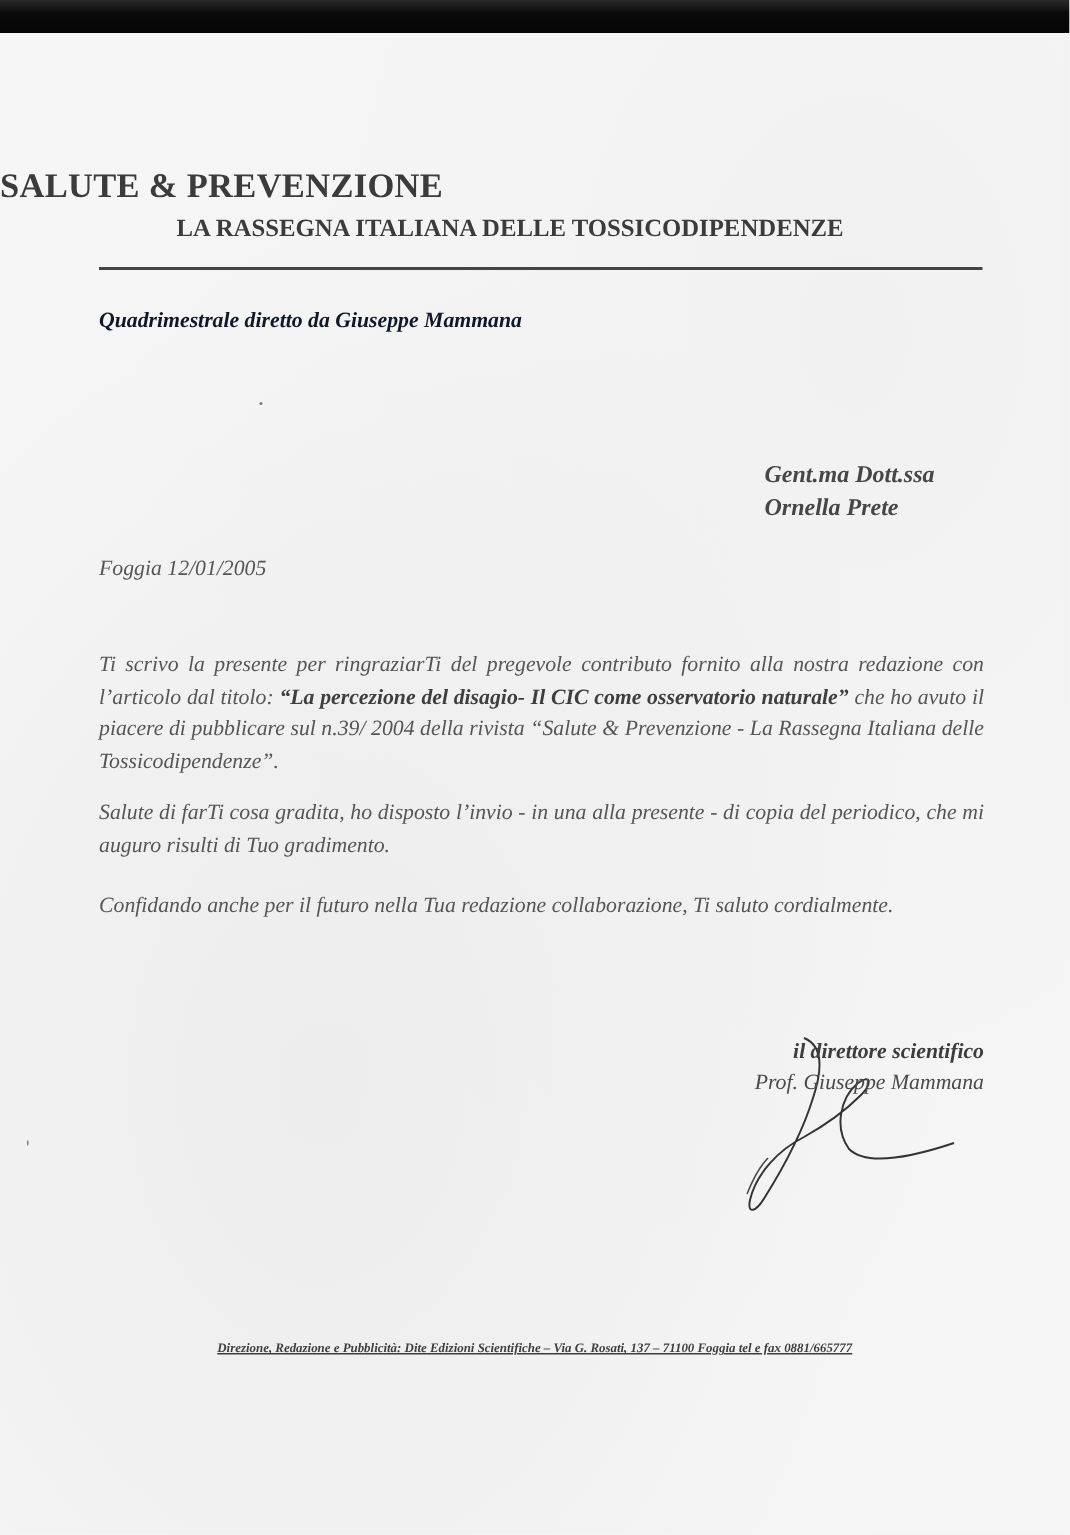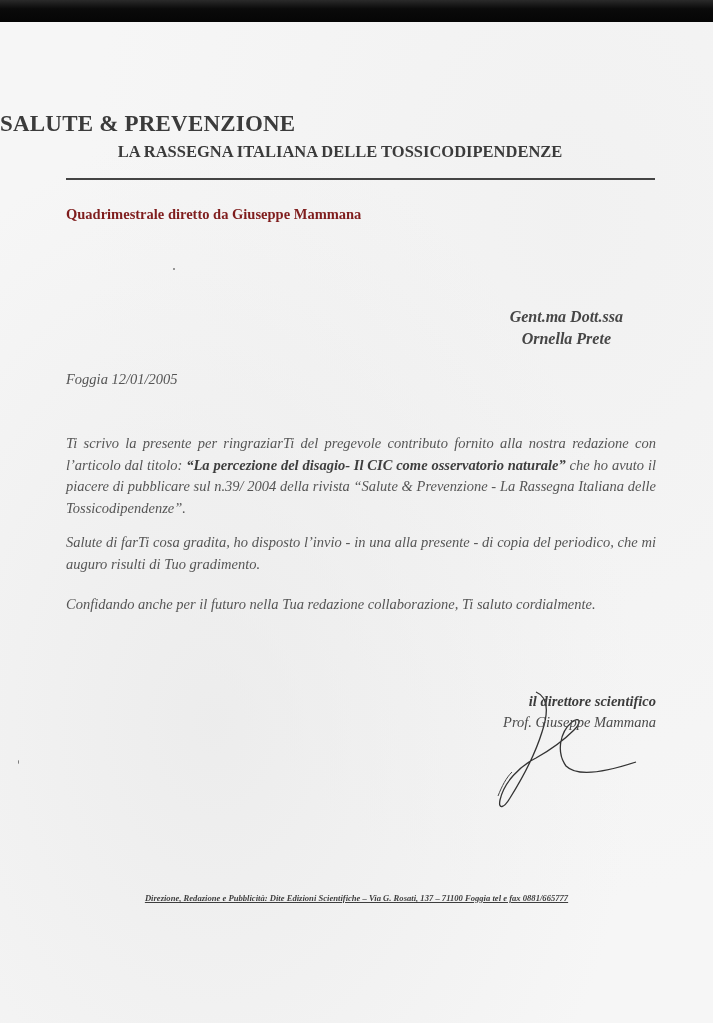--- a/index.html
+++ b/index.html
@@ -52,25 +52,26 @@
     }
     .rule {
       left: 66px; top: 178px;
       width: 589px; height: 2px;
       background: #444;
     }
     .quad {
       left: 66px; top: 206px;
       font-weight: bold;
       font-size: 14.5px;
-      color: #7f1d1d;
+      color: #0f172a;
+      font-style: italic;
     }
     .recipient {
       right: 90px; top: 306px;
-      text-align: center;
+      text-align: left;
       font-weight: bold;
       font-style: italic;
       font-size: 16px;
       line-height: 22px;
       color: #464646;
     }
     .date {
       left: 66px; top: 371px;
       font-style: italic;
       font-size: 14.5px;

